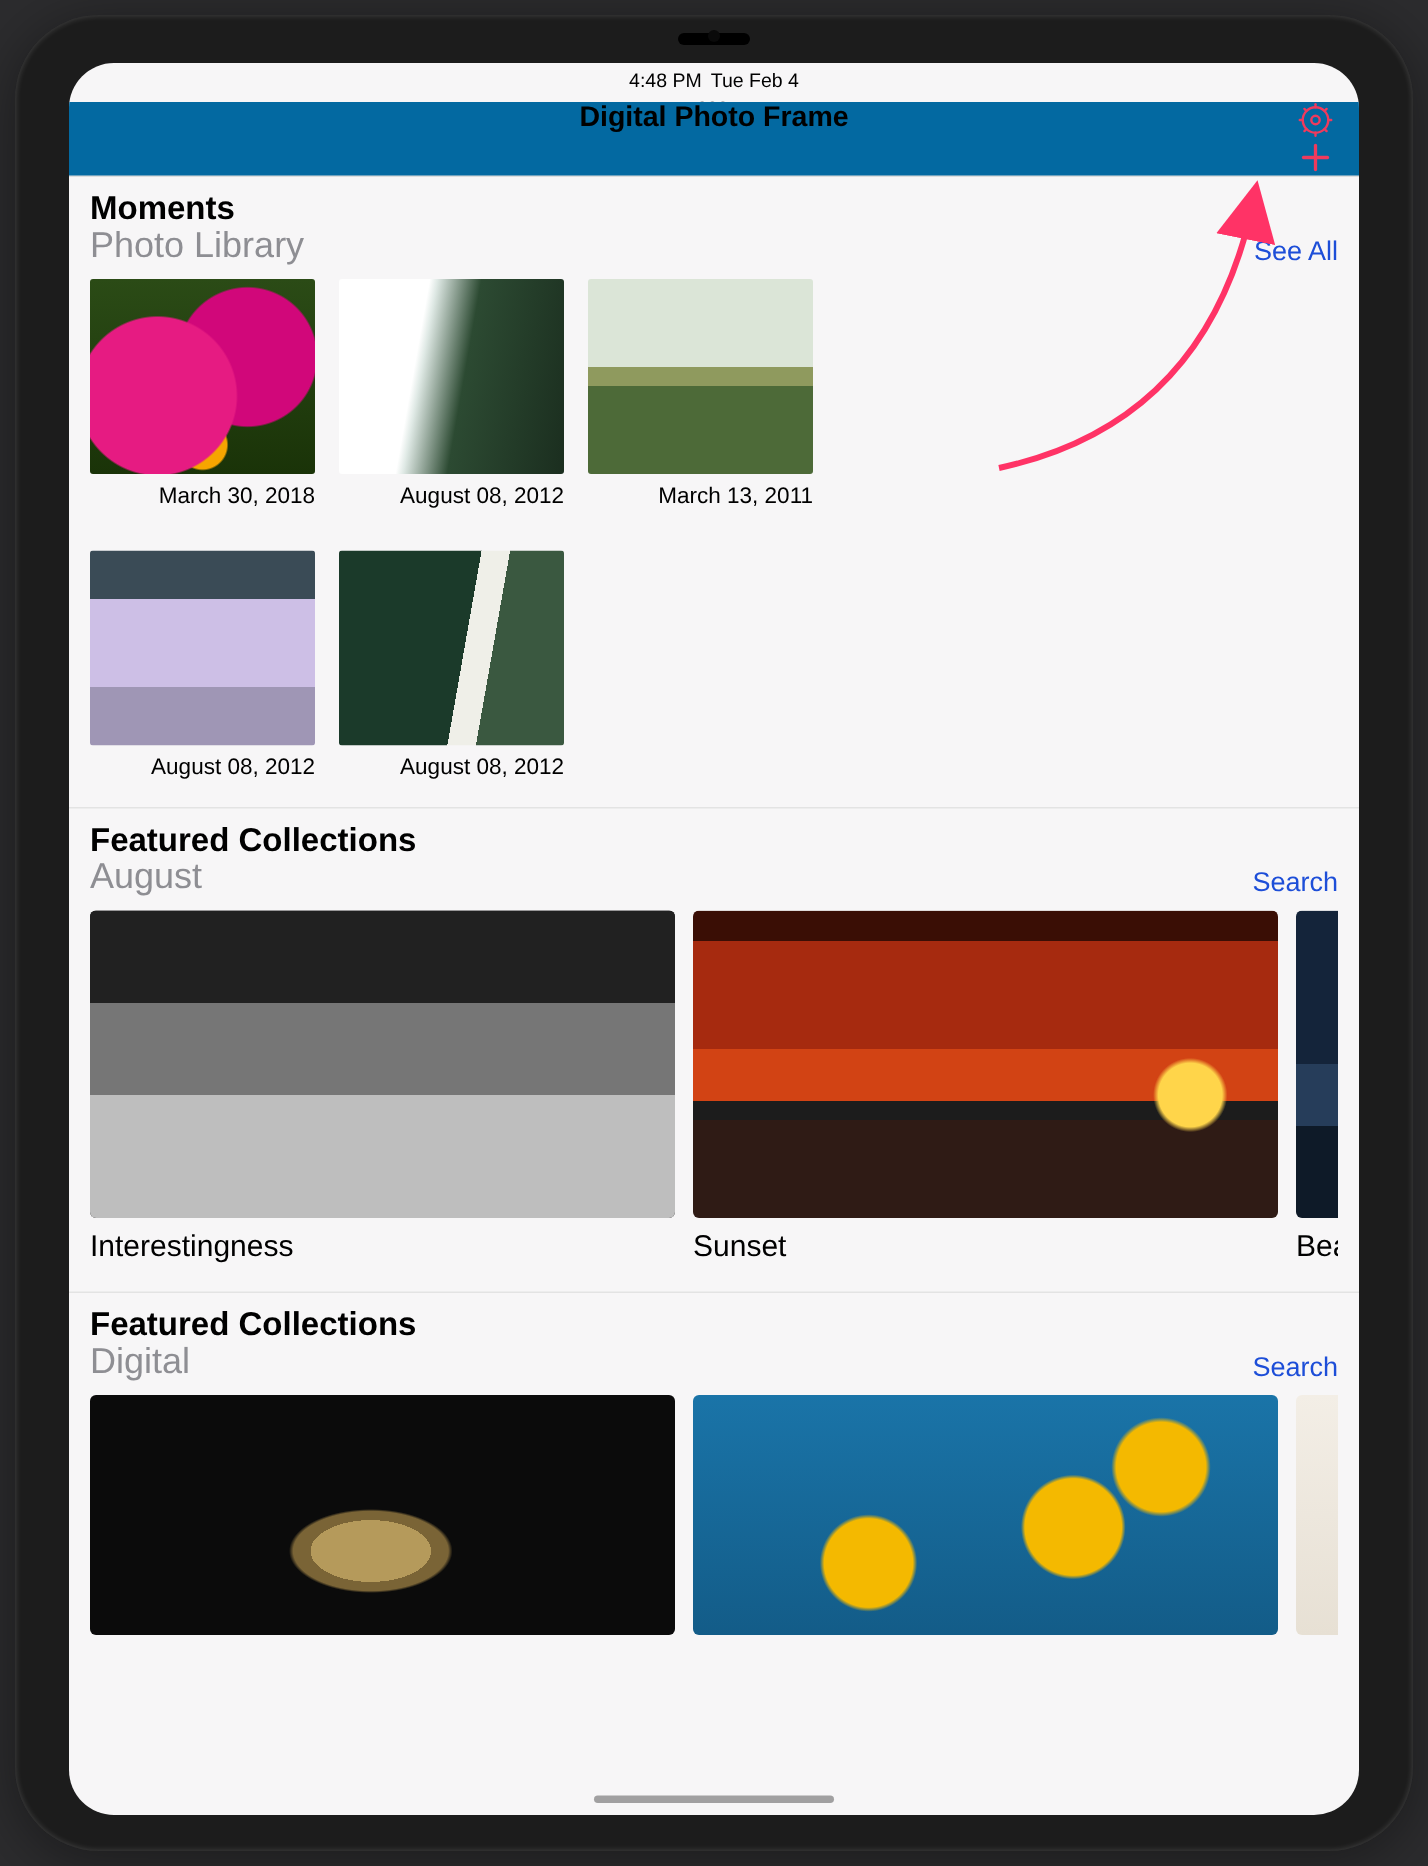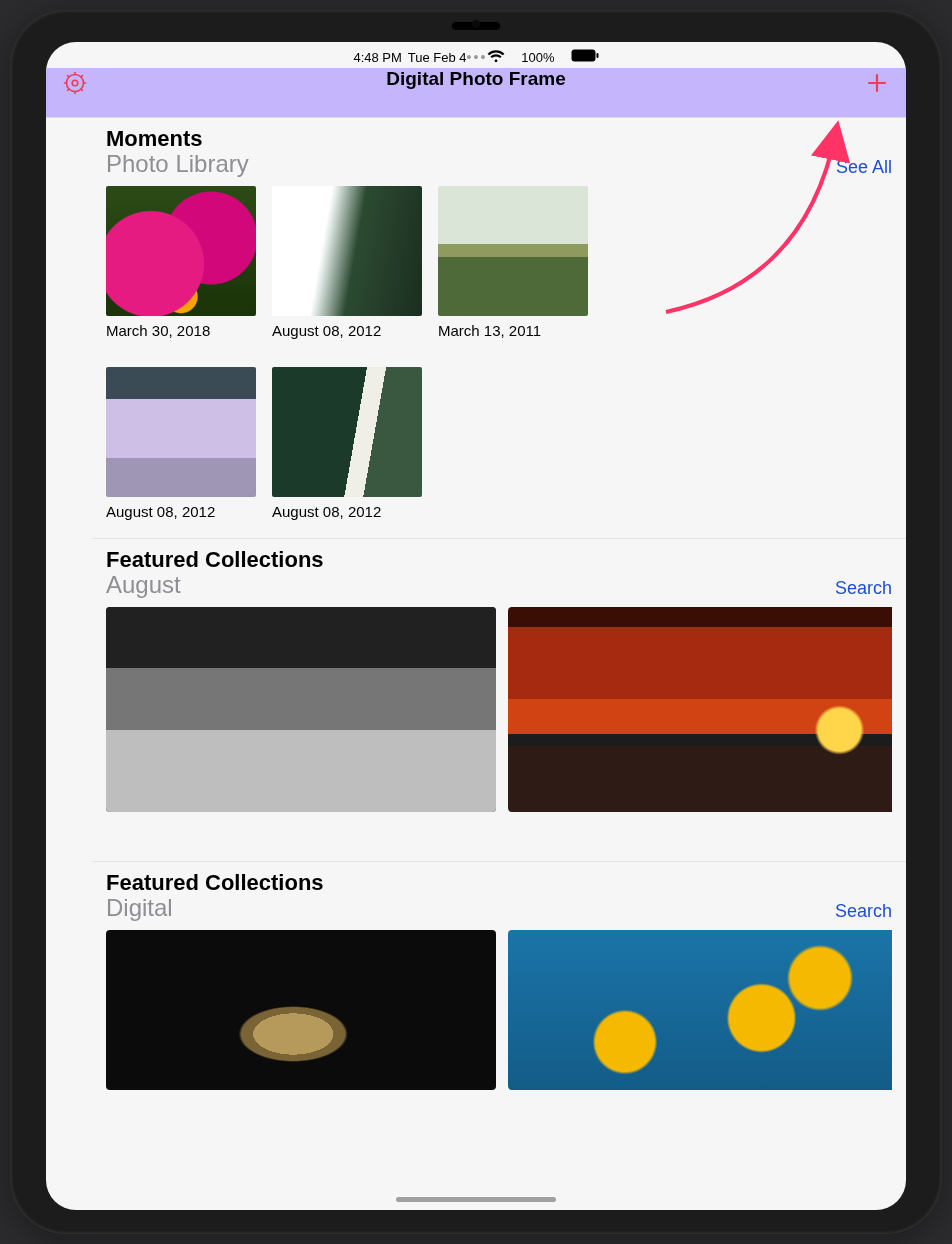--- a/index.html
+++ b/index.html
@@ -46,39 +46,41 @@
     overflow: hidden;
     position: relative;
     display: flex;
     flex-direction: column;
   }
   
   .status-bar {
     height: 26px;
     display: flex;
     align-items: center;
-    justify-content: center;
+    justify-content: space-between;
     padding: 4px 12px 0 12px;
     font-size: 13px;
     font-weight: 500;
     color: #000;
+    flex-direction: column;
   }
   .status-left { display:flex; gap: 6px; align-items:center;}
   .status-center { font-size: 14px; color:#999; letter-spacing:2px;}
   .status-right { display: flex; align-items: center; gap: 16px; }
   .wifi-icon svg, .battery svg { display:block; }
   
   .nav-bar {
     height: 50px;
     border-bottom: 1px solid #ddd;
     display: flex;
-    align-items: flex-start;
+    align-items: flex-end;
     justify-content: space-between;
     padding: 0 14px;
-    background: #c4b5fd;
+    background: #0369a1;
+    flex-direction: column;
   }
   .nav-title {
     font-size: 19px;
     font-weight: 600;
     color: #000;
     position: absolute;
     left: 50%;
     transform: translateX(-50%);
   }
   .nav-icon-btn {
@@ -89,21 +91,20 @@
   }
   
   .content {
     flex: 1;
     overflow-y: auto;
     padding: 0 0 0 0;
   }
   .section {
     padding: 8px 14px 18px 14px;
     border-bottom: 1px solid #e3e3e3;
-    margin-left: 46px;
   }
   .section:last-child { border-bottom:none; }
   .section-header {
     display: flex;
     justify-content: space-between;
     align-items: flex-start;
     margin-bottom: 8px;
   }
   .section-titles .title {
     font-size: 22px;
@@ -121,21 +122,21 @@
     color: #1d4ed8;
     cursor: pointer;
     align-self: flex-end;
   }
   
   .moments-grid {
     display: grid;
     grid-template-columns: repeat(3, 150px);
     gap: 28px 16px;
   }
-  .moment-card { width:150px; }
+  .moment-card { width:150px;text-align:right; }
   .moment-thumb {
     width: 150px; height: 130px;
     background: #333;
     border-radius: 2px;
     overflow:hidden;
   }
   .moment-caption {
     font-size: 15px;
     color: #000;
     margin-top: 6px;
@@ -300,25 +301,27 @@
             <div class="title">Featured Collections</div>
             <div class="subtitle">August</div>
           </div>
           <div class="section-link">Search</div>
         </div>
         <div class="collections-row">
           <div class="collection-card">
             <div class="collection-thumb">
                 <div class="art street"></div>
               </div>
+            <div class="collection-caption">Interestingness</div>
           </div>
           <div class="collection-card">
             <div class="collection-thumb">
                 <div class="art sunset"></div>
               </div>
+            <div class="collection-caption">Sunset</div>
           </div>
           <div class="collection-card" style="flex:0 0 90px;">
             <div class="collection-thumb" style="width:90px;">
                 <div class="art beach"></div>
               </div>
             <div class="collection-caption">Beac</div>
           </div>
         </div>
       </div>
 

